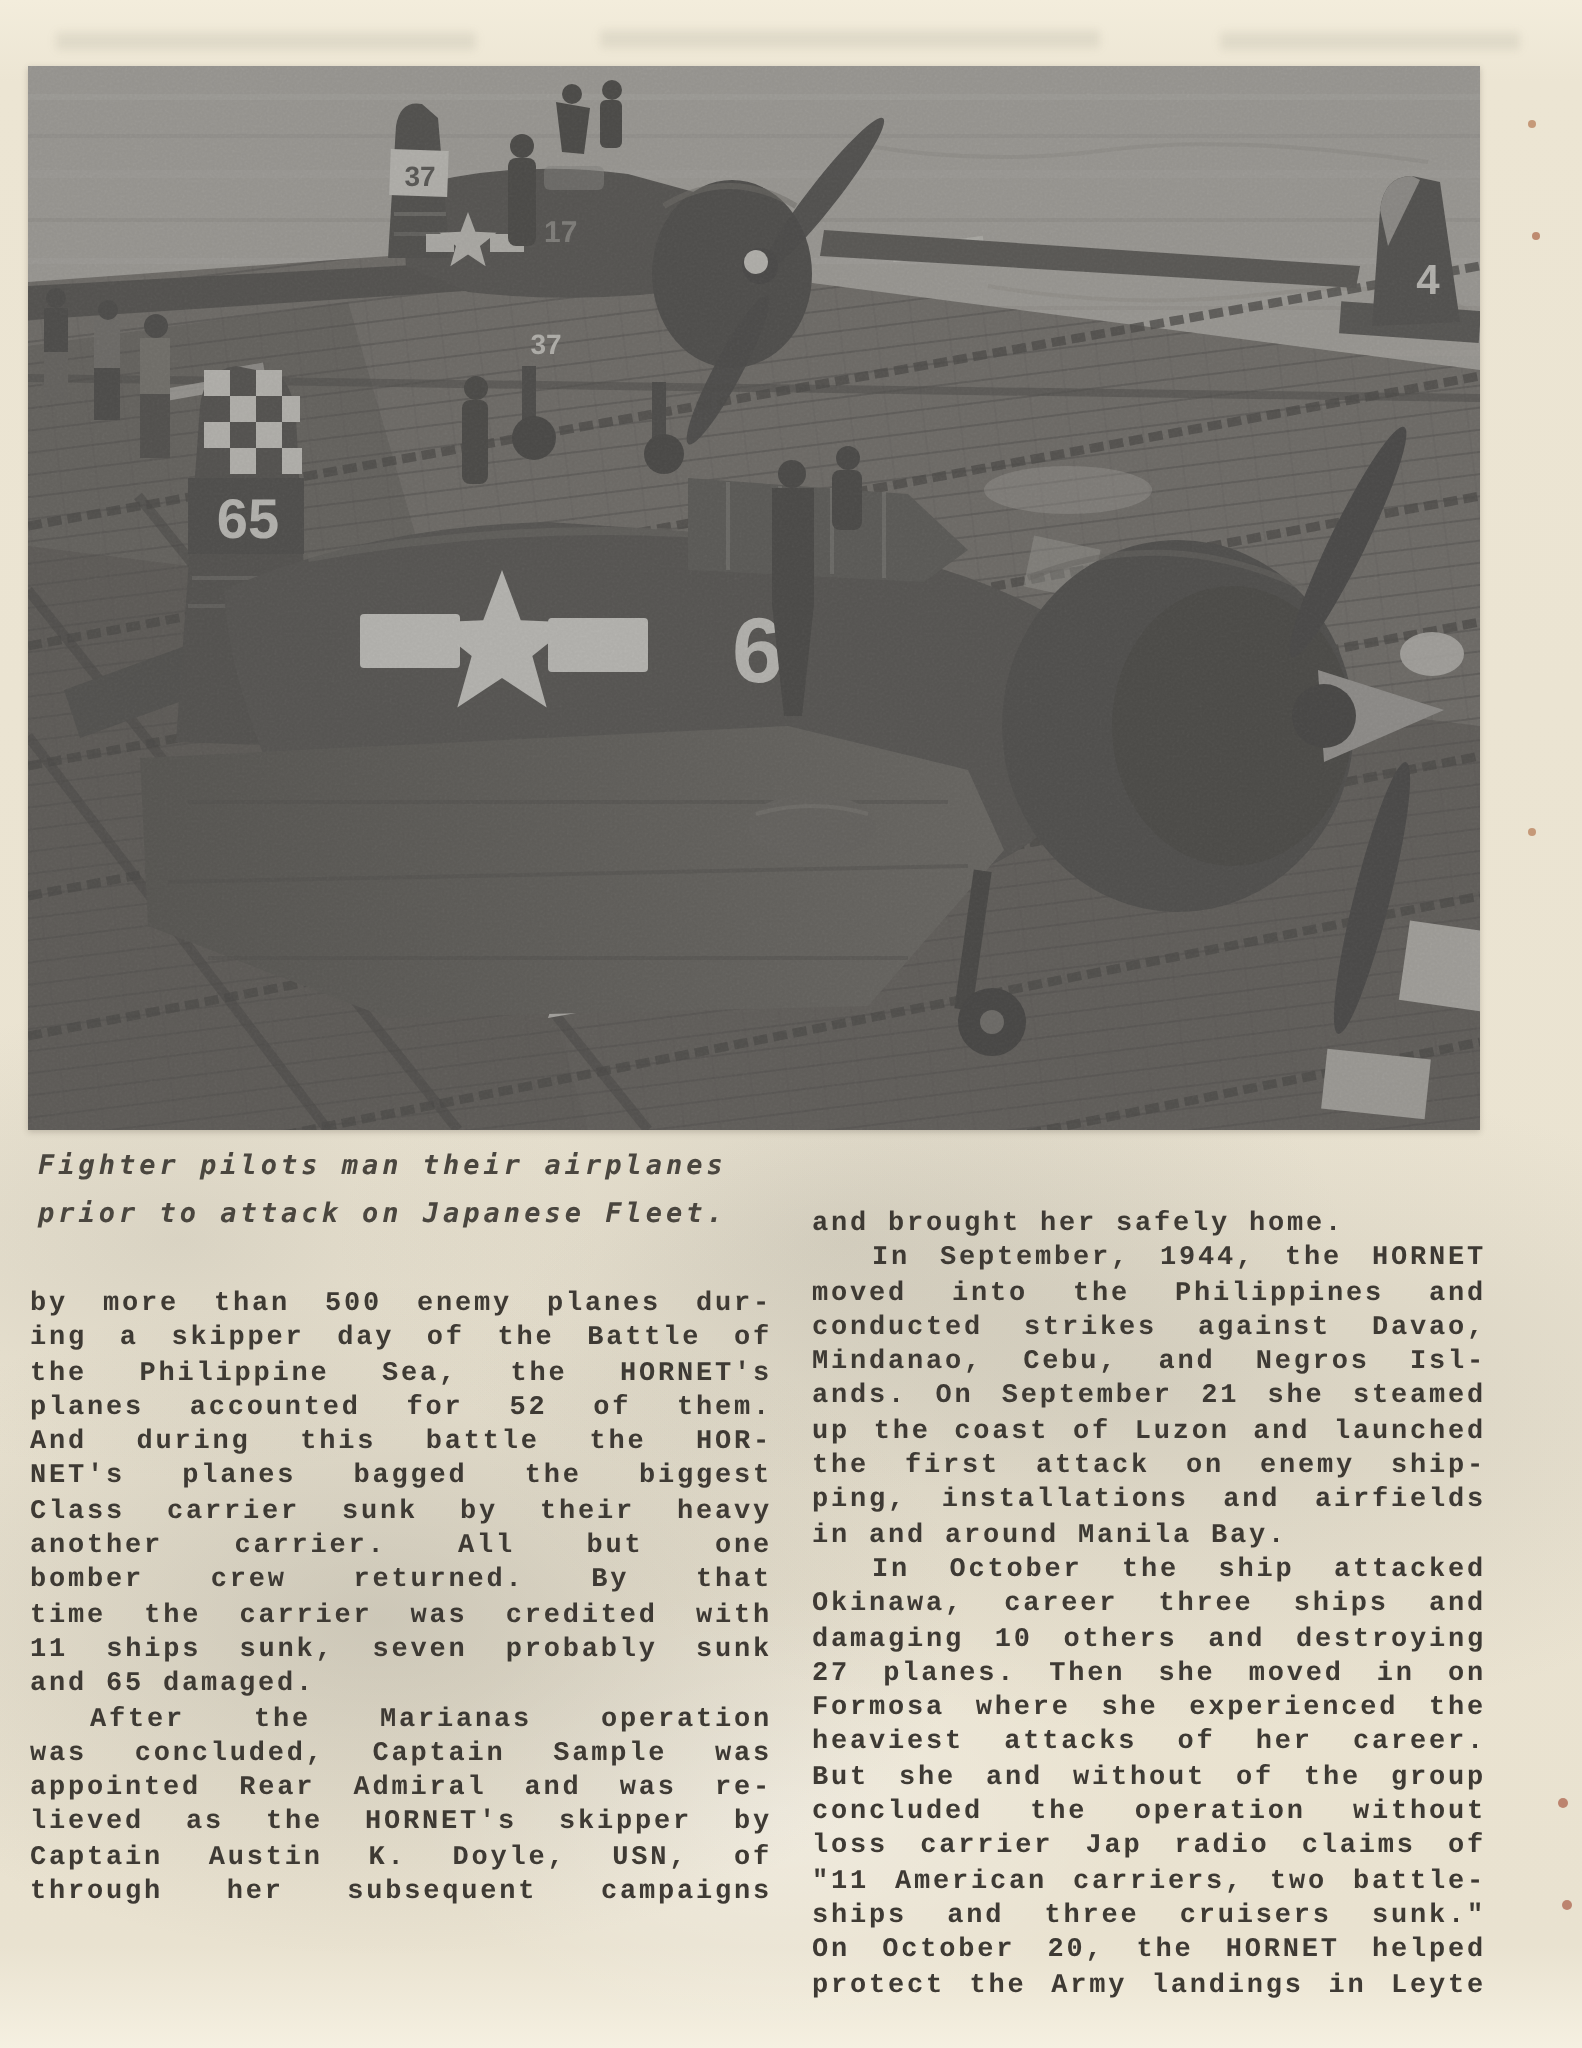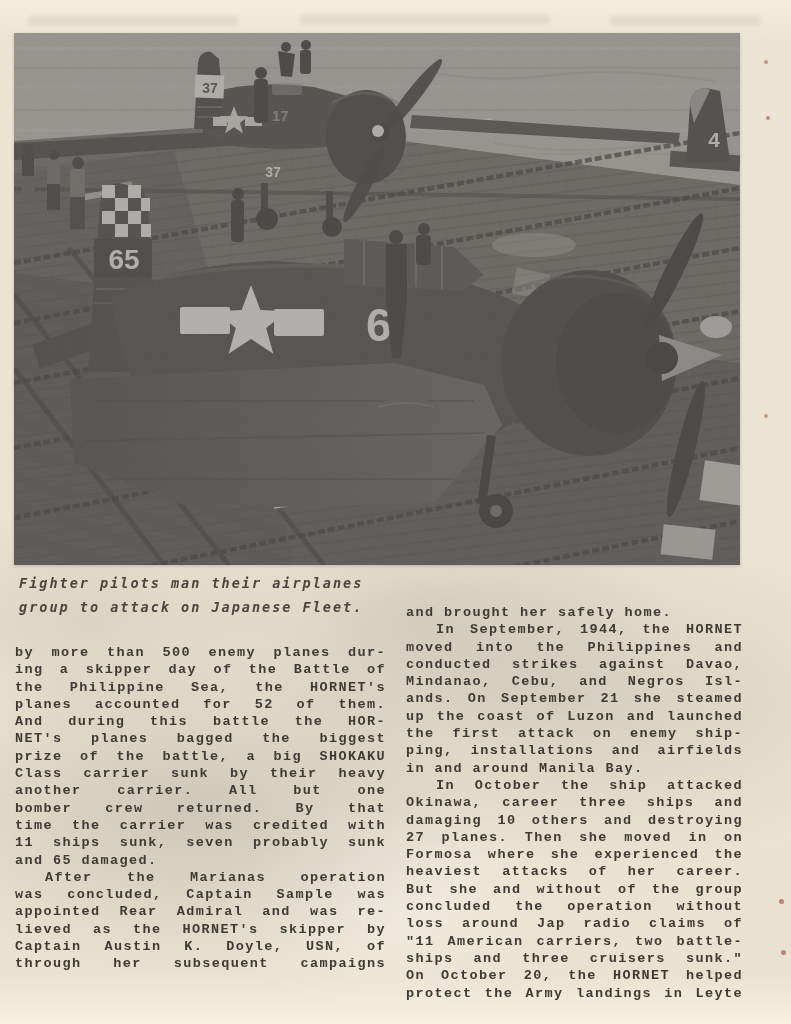--- a/index.html
+++ b/index.html
@@ -236,31 +236,30 @@
     <circle cx="482" cy="478" r="17" fill="#0f0d0a"></circle>
     <circle cx="482" cy="478" r="6" fill="#55514a"></circle>
   </g>
 
   <rect width="726" height="532" fill="#808080" filter="url(#grain)" opacity=".5"></rect>
 </svg>
 </div>
 
 <div class="caption">
   <div>Fighter pilots man their airplanes</div>
-  <div>group to attack on Japanese Fleet.</div>
+  <div>prior to attack on Japanese Fleet.</div>
 </div>
 
 <div class="col col-left">
     <div class="line">by more than 500 enemy planes dur-</div>
     <div class="line">ing a skipper day of the Battle of</div>
     <div class="line">the Philippine Sea, the HORNET's</div>
     <div class="line">planes accounted for 52 of them.</div>
     <div class="line">And during this battle the HOR-</div>
     <div class="line">NET's planes bagged the biggest</div>
-    <div class="line">prize of the battle, a big SHOKAKU</div>
     <div class="line">Class carrier sunk by their heavy</div>
     <div class="line">another carrier. All but one</div>
     <div class="line">bomber crew returned. By that</div>
     <div class="line">time the carrier was credited with</div>
     <div class="line">11 ships sunk, seven probably sunk</div>
     <div class="line nj">and 65 damaged.</div>
     <div class="line indent">After the Marianas operation</div>
     <div class="line">was concluded, Captain Sample was</div>
     <div class="line">appointed Rear Admiral and was re-</div>
     <div class="line">lieved as the HORNET's skipper by</div>
@@ -279,21 +278,21 @@
     <div class="line">ping, installations and airfields</div>
     <div class="line nj">in and around Manila Bay.</div>
     <div class="line indent">In October the ship attacked</div>
     <div class="line">Okinawa, career three ships and</div>
     <div class="line">damaging 10 others and destroying</div>
     <div class="line">27 planes. Then she moved in on</div>
     <div class="line">Formosa where she experienced the</div>
     <div class="line">heaviest attacks of her career.</div>
     <div class="line">But she and without of the group</div>
     <div class="line">concluded the operation without</div>
-    <div class="line">loss around Jap radio claims of</div>
+    <div class="line">loss carrier Jap radio claims of</div>
     <div class="line">"11 American carriers, two battle-</div>
     <div class="line">ships and three cruisers sunk."</div>
     <div class="line">On October 20, the HORNET helped</div>
     <div class="line">protect the Army landings in Leyte</div>
   </div>
 
 <div id="specks">
     <div class="speck" style="left: 764px; top: 60px; width: 4px; height: 4px; background: rgb(176, 112, 72); opacity: 0.65;"></div>
     <div class="speck" style="left: 766px; top: 116px; width: 4px; height: 4px; background: rgb(166, 90, 58); opacity: 0.65;"></div>
     <div class="speck" style="left: 764px; top: 414px; width: 4px; height: 4px; background: rgb(176, 112, 72); opacity: 0.65;"></div>

